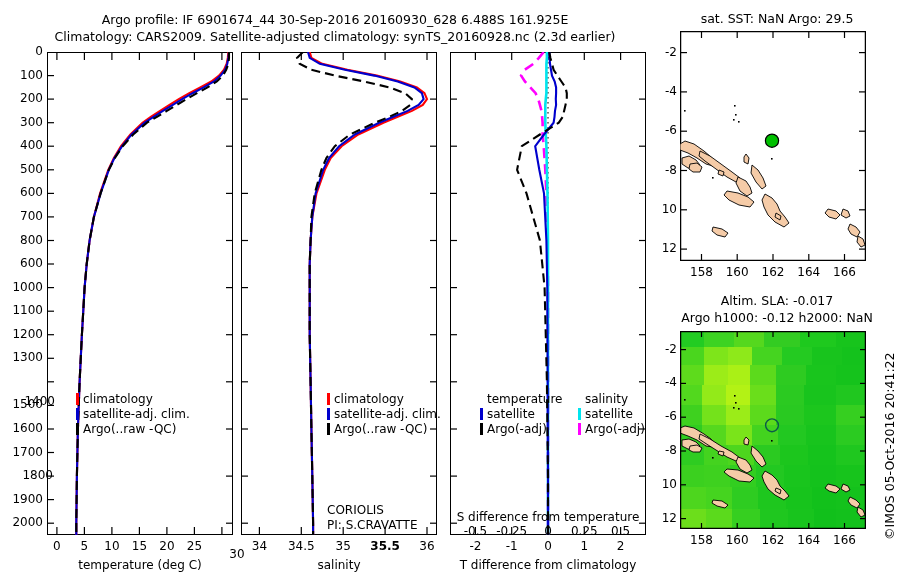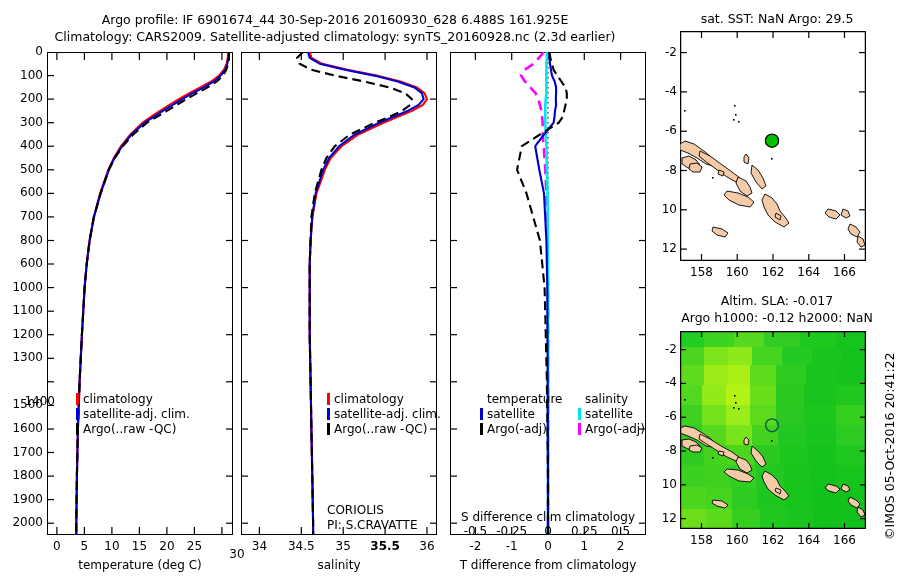--- a/index.html
+++ b/index.html
@@ -98,21 +98,21 @@
   <div class="ytick" style="position:absolute;left:0;top:188.5px;width:43px;">800</div>
   <div class="ytick" style="position:absolute;left:0;top:212px;width:43px;">600</div>
   <div class="ytick" style="position:absolute;left:0;top:235.6px;width:43px;">1000</div>
   <div class="ytick" style="position:absolute;left:0;top:259.2px;width:43px;">1100</div>
   <div class="ytick" style="position:absolute;left:0;top:282.7px;width:43px;">1200</div>
   <div class="ytick" style="position:absolute;left:0;top:306.3px;width:43px;">1300</div>
   <div class="ytick" style="position:absolute;left:12px;top:329.8px;width:43px;margin-top:20px;">1400</div>
   <div class="ytick" style="position:absolute;left:0;top:353.4px;width:43px;">1500</div>
   <div class="ytick" style="position:absolute;left:0;top:377px;width:43px;">1600</div>
   <div class="ytick" style="position:absolute;left:0;top:400.5px;width:43px;">1700</div>
-  <div class="ytick" style="position:absolute;left:0;top:424.1px;width:43px;">1800</div>
+  <div class="ytick" style="position:absolute;left:0;top:424.1px;width:43px;padding-left:10px;">1800</div>
   <div class="ytick" style="position:absolute;left:0;top:447.6px;width:43px;">1900</div>
   <div class="ytick" style="position:absolute;left:0;top:471.2px;width:43px;">2000</div>
 </div>
 
 <div class="abs" style="left:47px;top:539px;width:186px;">
   <div class="tick" style="position:absolute;left:9.9px;top:0;transform:translateX(-50%);">0</div>
   <div class="tick" style="position:absolute;left:37.4px;top:0;transform:translateX(-50%);">5</div>
   <div class="tick" style="position:absolute;left:64.9px;top:0;transform:translateX(-50%);">10</div>
   <div class="tick" style="position:absolute;left:92.4px;top:0;transform:translateX(-50%);">15</div>
   <div class="tick" style="position:absolute;left:119.9px;top:0;transform:translateX(-50%);">20</div>
@@ -256,21 +256,21 @@
   <polyline fill="none" stroke="#000000" stroke-width="2.1" stroke-dasharray="9,5" points="99.3,0 100.4,5.9 102.0,11.8 103.6,17.7 107.4,23.6 111.4,29.5 115.5,35.4 116.8,41.2 116.8,47.1 115.5,52.9 114.1,58.9 112.8,64.8 108.8,70.7 89.9,82.5 71.8,94.2 67.1,117.8 76.5,141.4 89.9,188.5 94.6,235.6 96.9,329.8 98,424.1 98,483"></polyline>
 </svg>
 
 <div class="abs" style="left:450px;top:524px;width:196px;">
   <div class="tick" style="position:absolute;left:25.4px;top:0;transform:translateX(-50%);">-0.5</div>
   <div class="tick" style="position:absolute;left:61.7px;top:0;transform:translateX(-50%);">-0.25</div>
   <div class="tick" style="position:absolute;left:98px;top:0;transform:translateX(-50%);">0</div>
   <div class="tick" style="position:absolute;left:134.3px;top:0;transform:translateX(-50%);">0.25</div>
   <div class="tick" style="position:absolute;left:170.6px;top:0;transform:translateX(-50%);">0.5</div>
 </div>
-<div class="abs axlab" style="left:450px;top:510px;width:196px;">S difference clim climatology</div>
+<div class="abs axlab" style="left:450px;top:510px;width:196px;">S difference from temperature</div>
 
 <div class="abs" style="left:450px;top:539px;width:196px;">
   <div class="tick" style="position:absolute;left:25.4px;top:0;transform:translateX(-50%);">-2</div>
   <div class="tick" style="position:absolute;left:61.7px;top:0;transform:translateX(-50%);">-1</div>
   <div class="tick" style="position:absolute;left:98px;top:0;transform:translateX(-50%);">0</div>
   <div class="tick" style="position:absolute;left:134.3px;top:0;transform:translateX(-50%);">1</div>
   <div class="tick" style="position:absolute;left:170.6px;top:0;transform:translateX(-50%);">2</div>
 </div>
 <div class="abs axlab" style="left:450px;top:558px;width:196px;">T difference from climatology</div>
 

